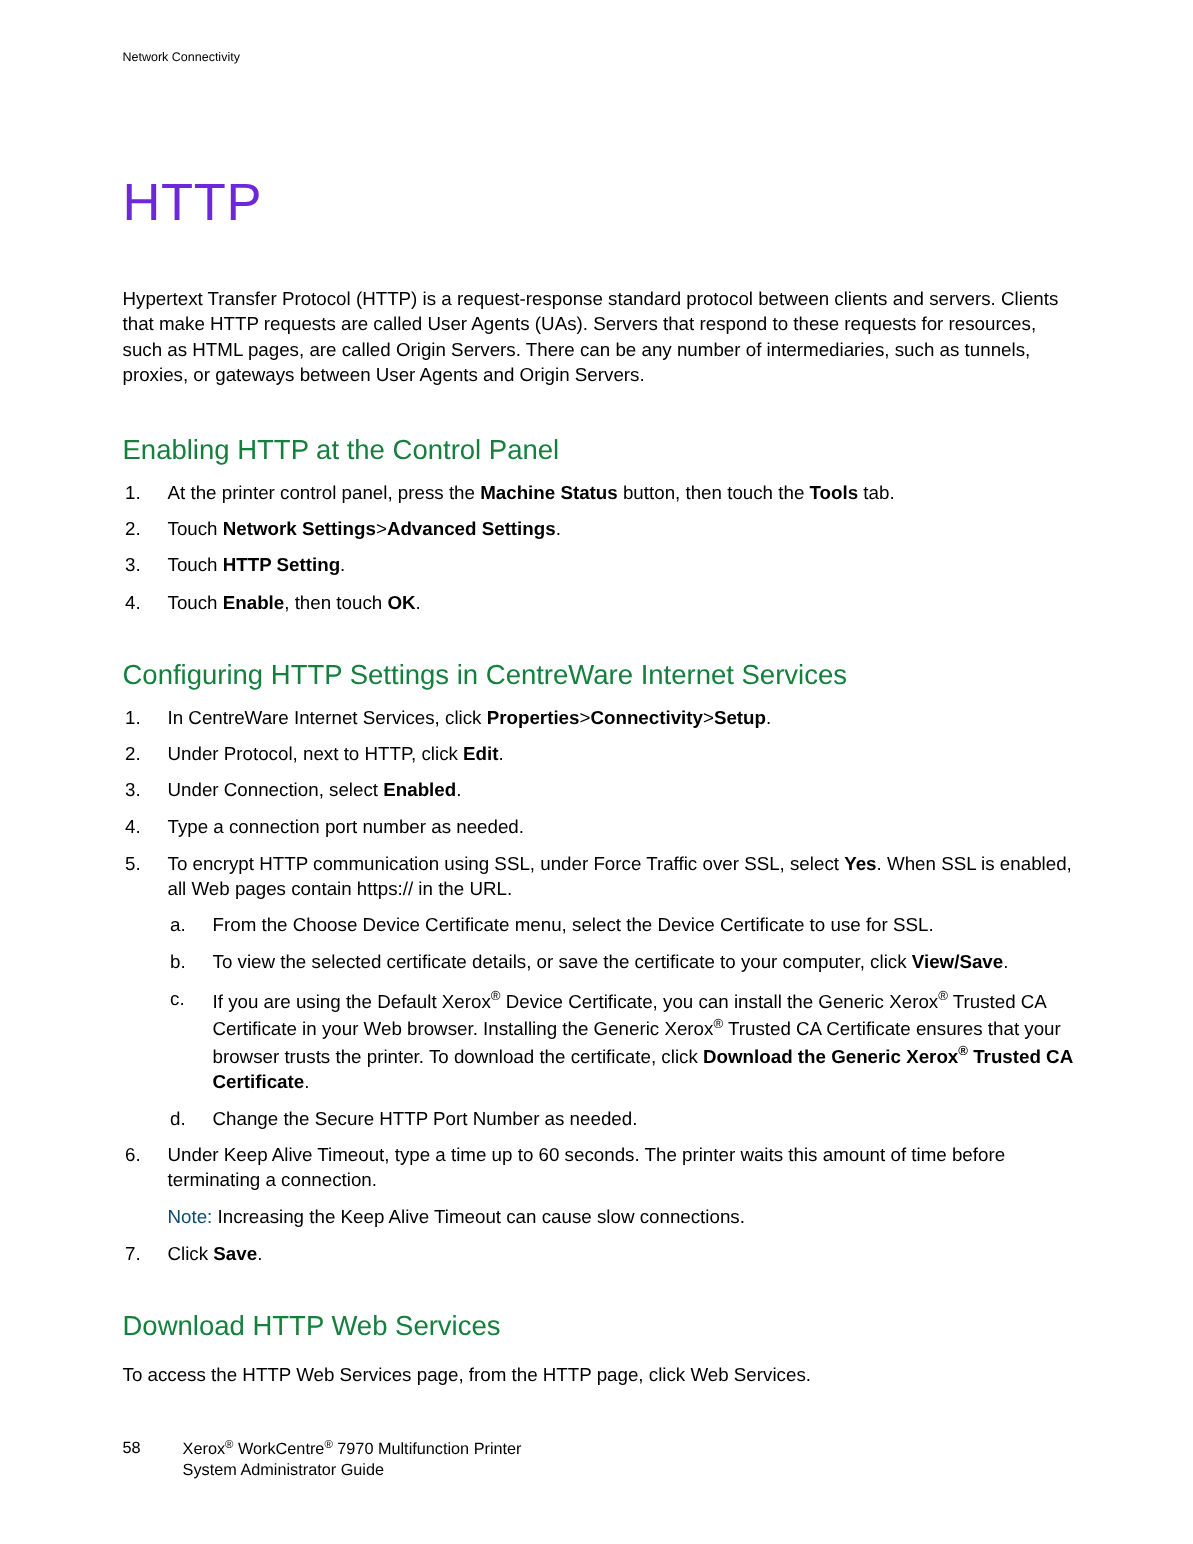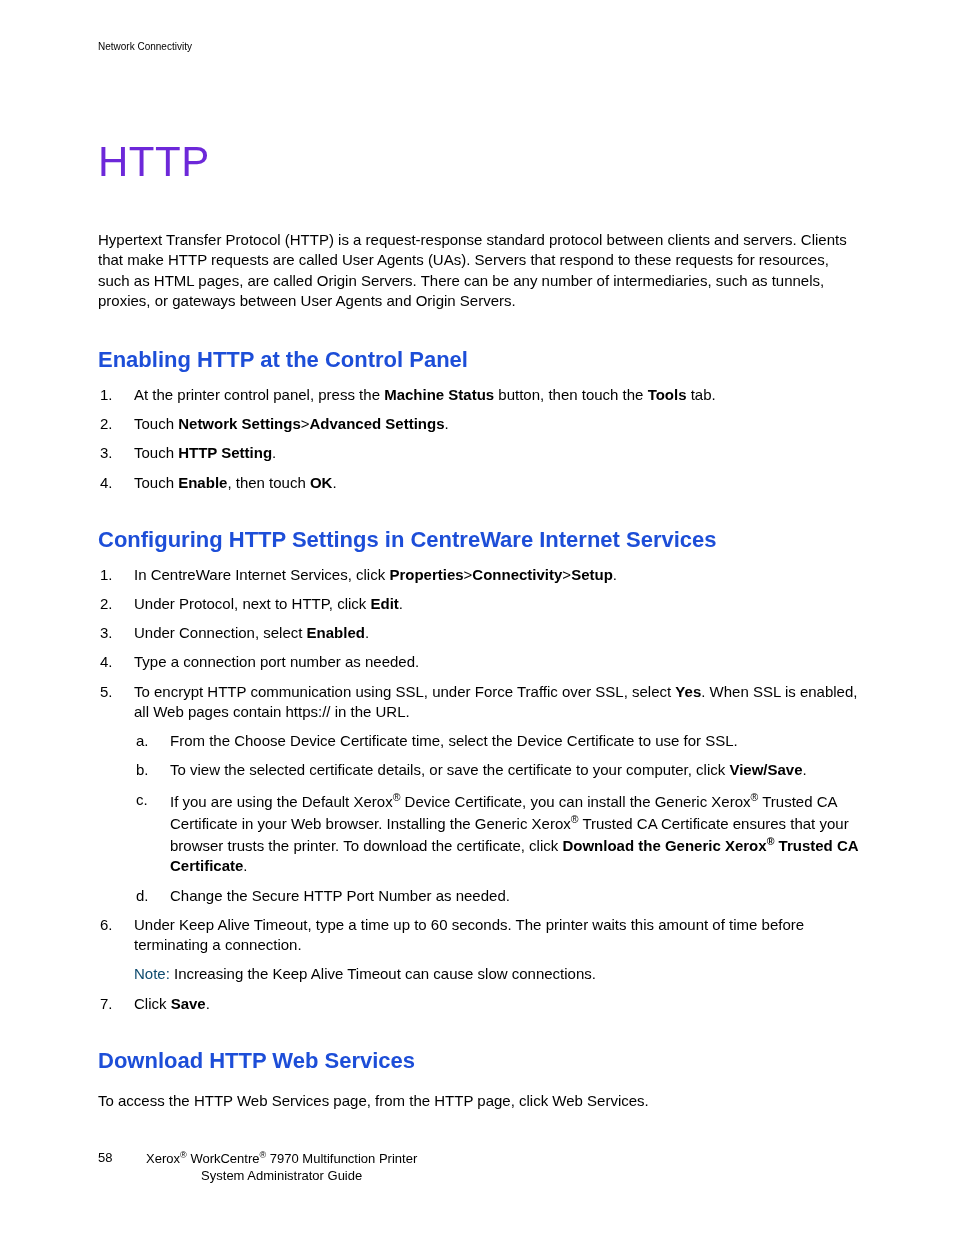--- a/index.html
+++ b/index.html
@@ -27,22 +27,22 @@
     font-weight: normal;
     color: #6d28d9;
     margin: 0 0 40px 0;
     letter-spacing: 0.5px;
   }
   .intro {
     margin-bottom: 34px;
   }
   h2.sub-title {
     font-size: 22px;
-    font-weight: bold;
-    color: #1d4ed8;
+    font-weight: normal;
+    color: #15803d;
     margin: 0 0 10px 0;
   }
   ol.numbered {
     list-style: none;
     padding: 0;
     margin: 0 0 32px 0;
   }
   ol.numbered > li {
     position: relative;
     padding-left: 36px;
@@ -75,21 +75,20 @@
     margin-top: 9px;
     margin-bottom: 9px;
   }
   .bold { font-weight: bold; }
   sup { font-size: 0.7em; }
   .footer {
     position: absolute;
     left: 98px;
     bottom: 50px;
     font-size: 13px;
-    text-align: center;
   }
   .footer-pagenum {
     display: inline-block;
     vertical-align: top;
     margin-right: 30px;
   }
   .footer-text {
     display: inline-block;
     vertical-align: top;
   }
@@ -141,21 +140,21 @@
     <li>
       <span class="num">4.</span>
       <span>Type a connection port number as needed.</span>
     </li>
     <li>
       <span class="num">5.</span>
       <span>To encrypt HTTP communication using SSL, under Force Traffic over SSL, select </span><span class="bold">Yes</span><span>. When SSL is enabled, all Web pages contain https:// in the URL.</span>
       <ol class="lettered">
         <li>
           <span class="let">a.</span>
-          <span>From the Choose Device Certificate time, select the Device Certificate to use for SSL.</span>
+          <span>From the Choose Device Certificate menu, select the Device Certificate to use for SSL.</span>
         </li>
         <li>
           <span class="let">b.</span>
           <span>To view the selected certificate details, or save the certificate to your computer, click </span><span class="bold">View/Save</span><span>.</span>
         </li>
         <li>
           <span class="let">c.</span>
           <span>If you are using the Default Xerox</span><sup>®</sup><span> Device Certificate, you can install the Generic Xerox</span><sup>®</sup><span> Trusted CA Certificate in your Web browser. Installing the Generic Xerox</span><sup>®</sup><span> Trusted CA Certificate ensures that your browser trusts the printer. To download the certificate, click </span><span class="bold"><span>Download the Generic Xerox</span><sup>®</sup><span> Trusted CA Certificate</span></span><span>.</span>
         </li>
         <li>

